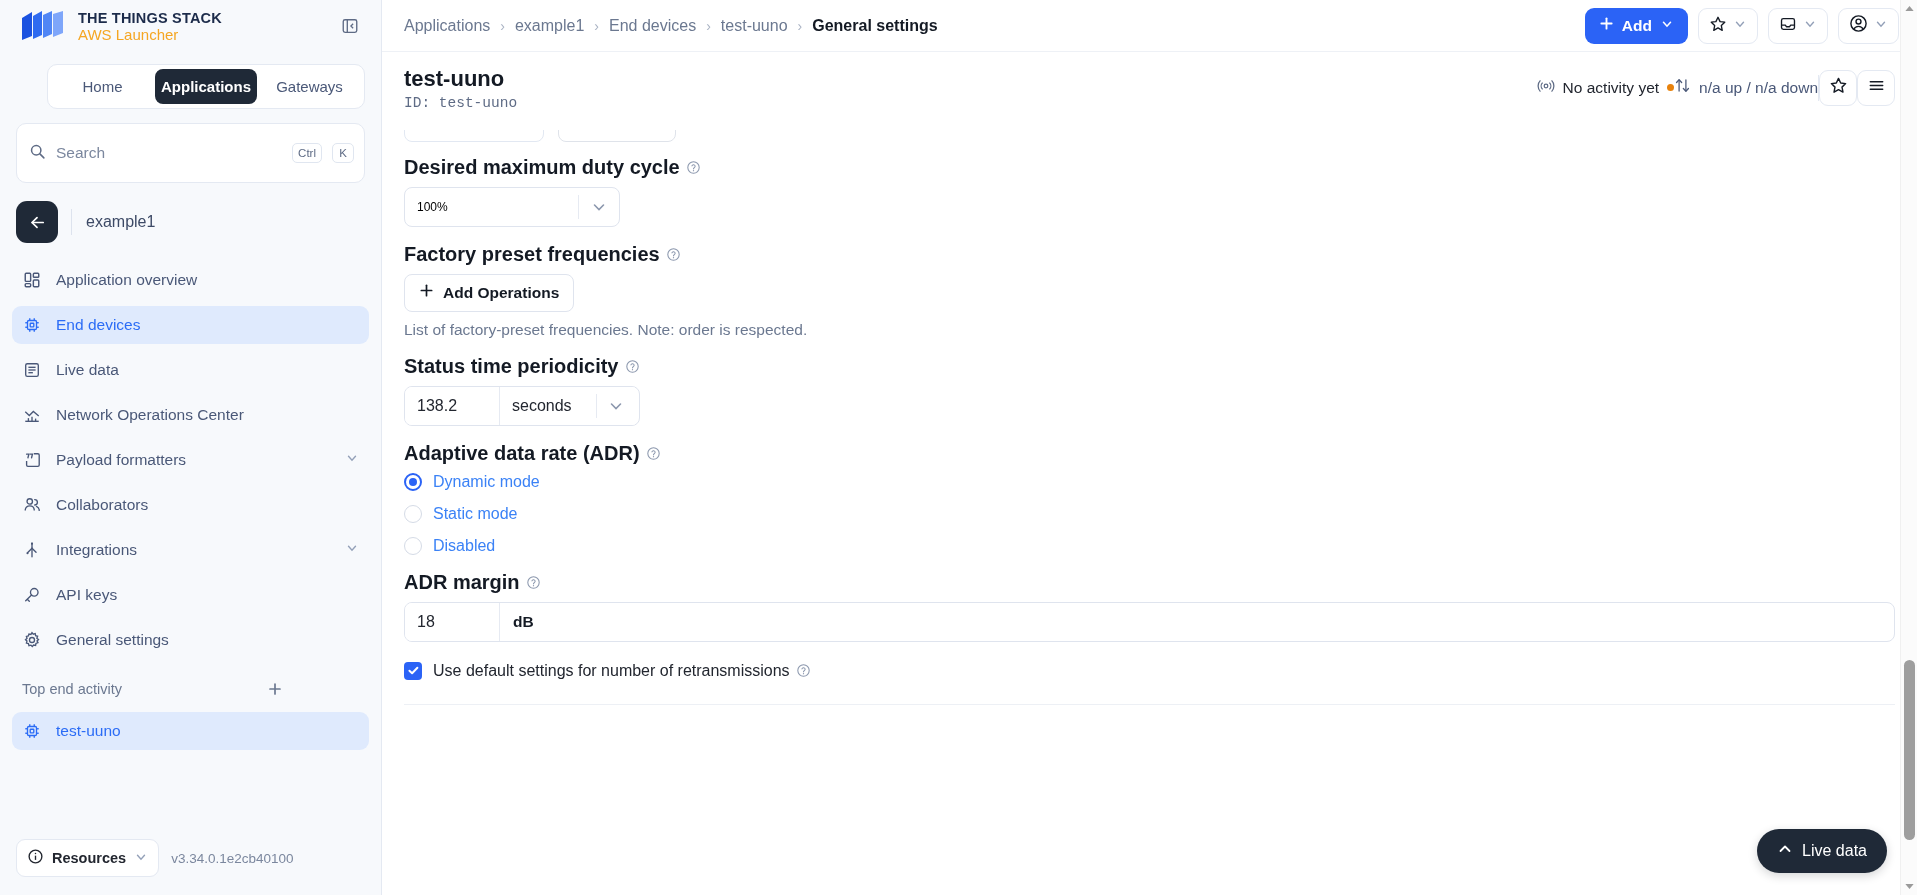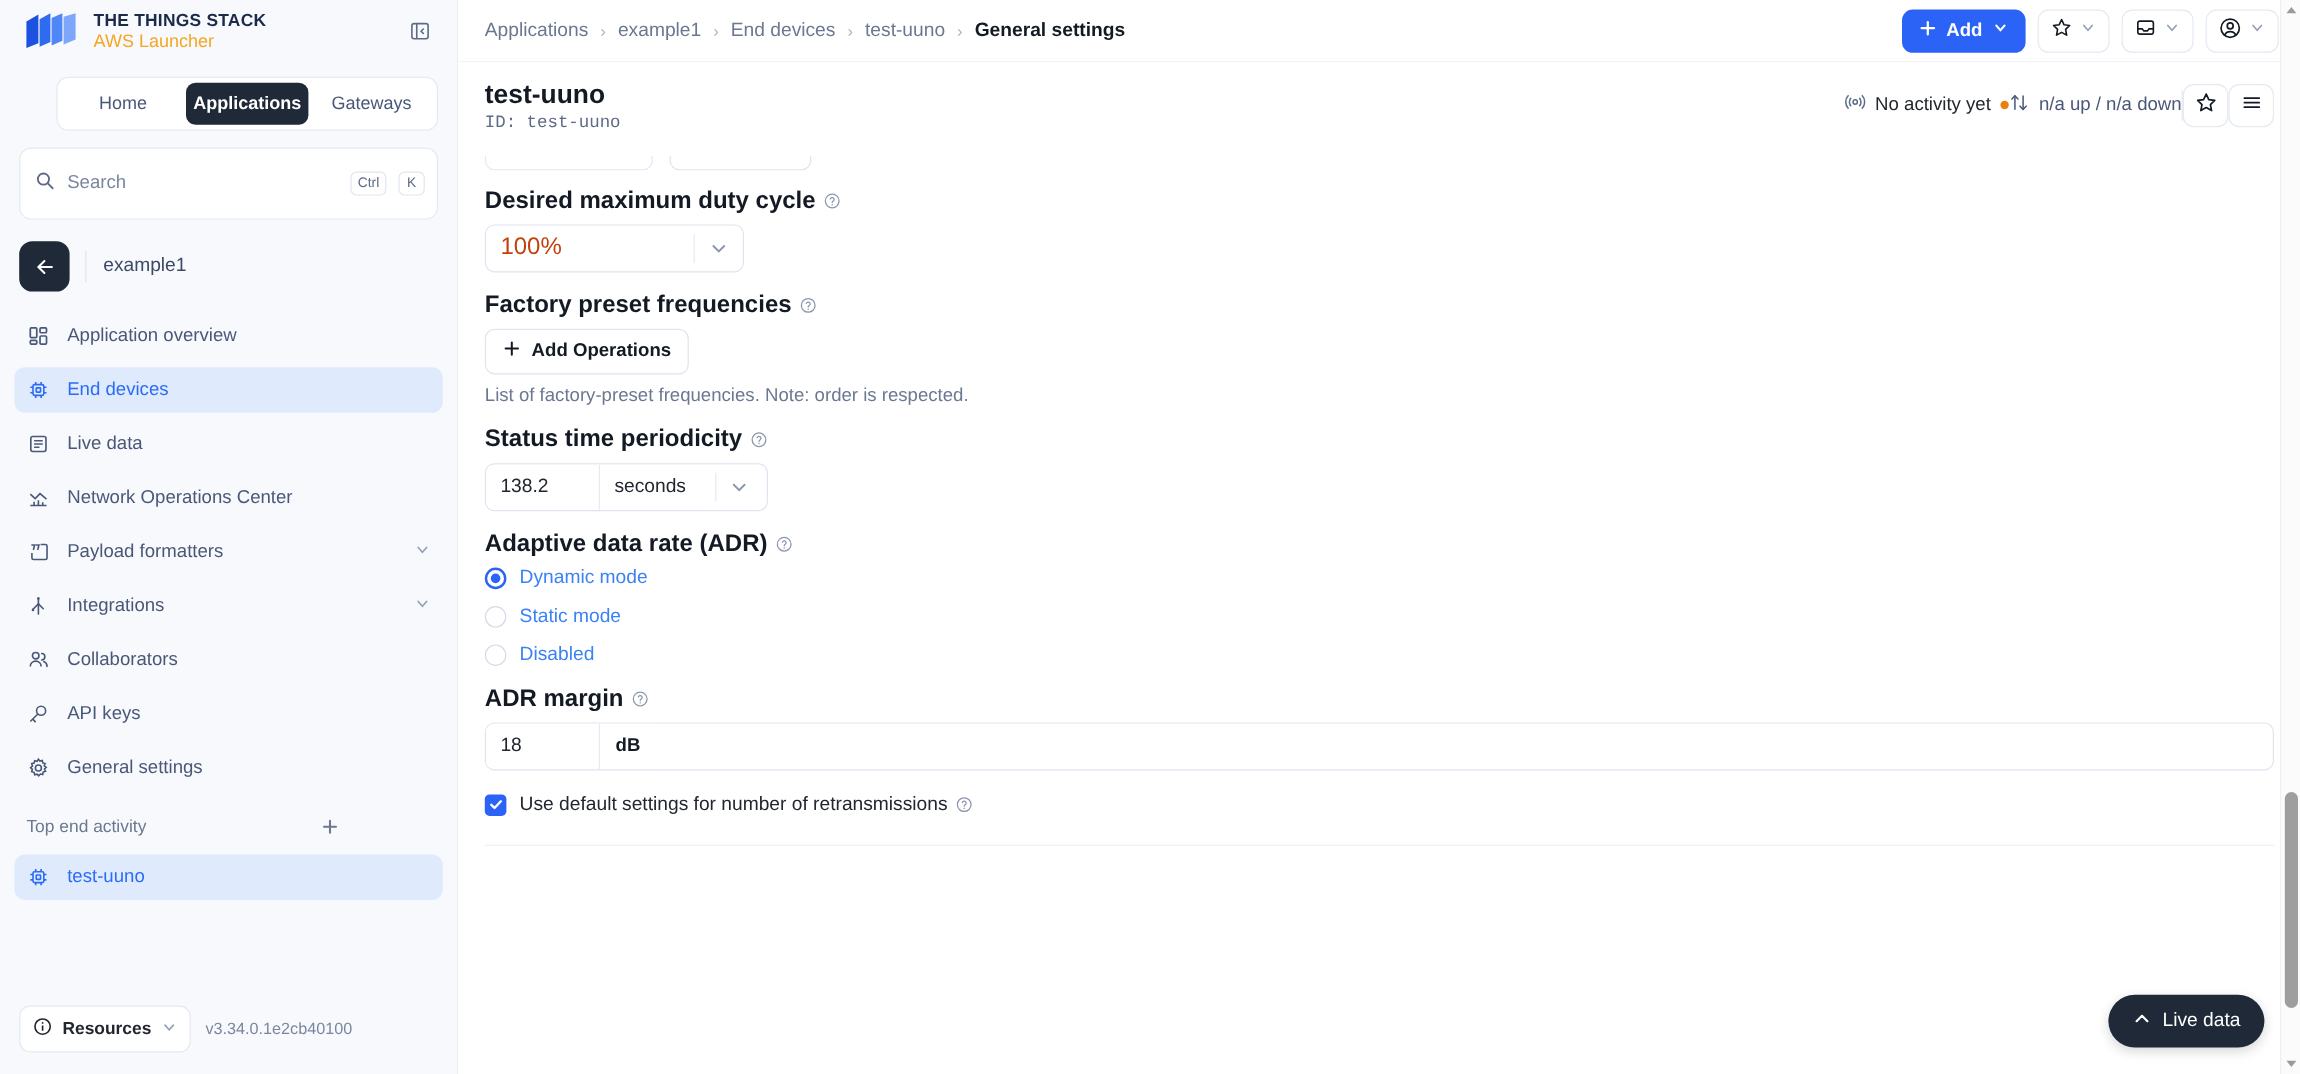--- a/index.html
+++ b/index.html
@@ -184,21 +184,21 @@
     font-size: 20px; font-weight: bold; color: #141a24;
     margin-bottom: 8px;
   }
   .q-ico { color: #8b97ad; display: inline-flex; }
 
   .select-box {
     width: 216px; height: 40px;
     border: 1px solid #dfe4ee; border-radius: 8px; background: #fff;
     display: flex; align-items: center; cursor: pointer;
   }
-  .select-val { flex: 1; padding-left: 12px; font-size: 20px; color: #c2410c; }
+  .select-val { flex: 1; padding-left: 12px; font-size: 12px; color: #000000; }
   .sel-div { width: 1px; height: 24px; background: #e6eaf2; }
   .sel-chev { width: 40px; display: flex; align-items: center; justify-content: center; color: #8b97ad; }
 
   .btn-outline {
     display: inline-flex; align-items: center; gap: 9px;
     border: 1px solid #dfe4ee; border-radius: 8px; background: #fff;
     height: 38px; padding: 0 14px;
     font-size: 15.5px; font-weight: bold; color: #141a24; cursor: pointer;
   }
   .helper { font-size: 15.5px; color: #6b7890; margin-top: 9px; }
@@ -400,46 +400,46 @@
         <span class="ni-label">Payload formatters</span>
         <span class="chev">
           <svg width="14" height="14" viewBox="0 0 16 16" fill="none" stroke="currentColor" stroke-width="1.6" stroke-linecap="round">
             <polyline points="4,6 8,10.5 12,6"></polyline>
           </svg>
         </span>
       </div>
 
       <div class="nav-item">
         <span class="nav-ico">
+          <svg width="18" height="18" viewBox="0 0 20 20" fill="none" stroke="currentColor" stroke-width="1.5">
+            <circle cx="7.5" cy="6" r="3"></circle>
+              <path d="M2.5 16 C2.5 12.8 4.8 11 7.5 11 C10.2 11 12.5 12.8 12.5 16"></path>
+            <path d="M13 4 A3 3 0 0 1 13 10" stroke-linecap="round"></path>
+            <path d="M15 11.5 C17 12.3 18 14 18 16" stroke-linecap="round"></path>
+          </svg>
+        </span>
+        <span class="ni-label">Collaborators</span>
+      </div>
+
+      <div class="nav-item">
+        <span class="nav-ico">
           <svg width="18" height="18" viewBox="0 0 20 20" fill="none" stroke="currentColor" stroke-width="1.5" stroke-linecap="round">
             <path d="M10 2.5 L10 17.5"></path>
               <path d="M10 8 L5 13"></path>
               <path d="M10 8 L14.5 12.5"></path>
             <circle cx="10" cy="3" r="1.2" fill="currentColor" stroke="none"></circle>
             <circle cx="5" cy="13.6" r="1.2" fill="currentColor" stroke="none"></circle>
           </svg>
         </span>
         <span class="ni-label">Integrations</span>
         <span class="chev">
           <svg width="14" height="14" viewBox="0 0 16 16" fill="none" stroke="currentColor" stroke-width="1.6" stroke-linecap="round">
             <polyline points="4,6 8,10.5 12,6"></polyline>
           </svg>
         </span>
-      </div>
-
-      <div class="nav-item">
-        <span class="nav-ico">
-          <svg width="18" height="18" viewBox="0 0 20 20" fill="none" stroke="currentColor" stroke-width="1.5">
-            <circle cx="7.5" cy="6" r="3"></circle>
-              <path d="M2.5 16 C2.5 12.8 4.8 11 7.5 11 C10.2 11 12.5 12.8 12.5 16"></path>
-            <path d="M13 4 A3 3 0 0 1 13 10" stroke-linecap="round"></path>
-            <path d="M15 11.5 C17 12.3 18 14 18 16" stroke-linecap="round"></path>
-          </svg>
-        </span>
-        <span class="ni-label">Collaborators</span>
       </div>
 
       <div class="nav-item">
         <span class="nav-ico">
           <svg width="18" height="18" viewBox="0 0 20 20" fill="none" stroke="currentColor" stroke-width="1.5" stroke-linecap="round">
             <circle cx="12.5" cy="7" r="4.2"></circle>
               <path d="M9.5 10 L3 16.5"></path>
               <path d="M5 15 L7 17"></path>
           </svg>
         </span>

